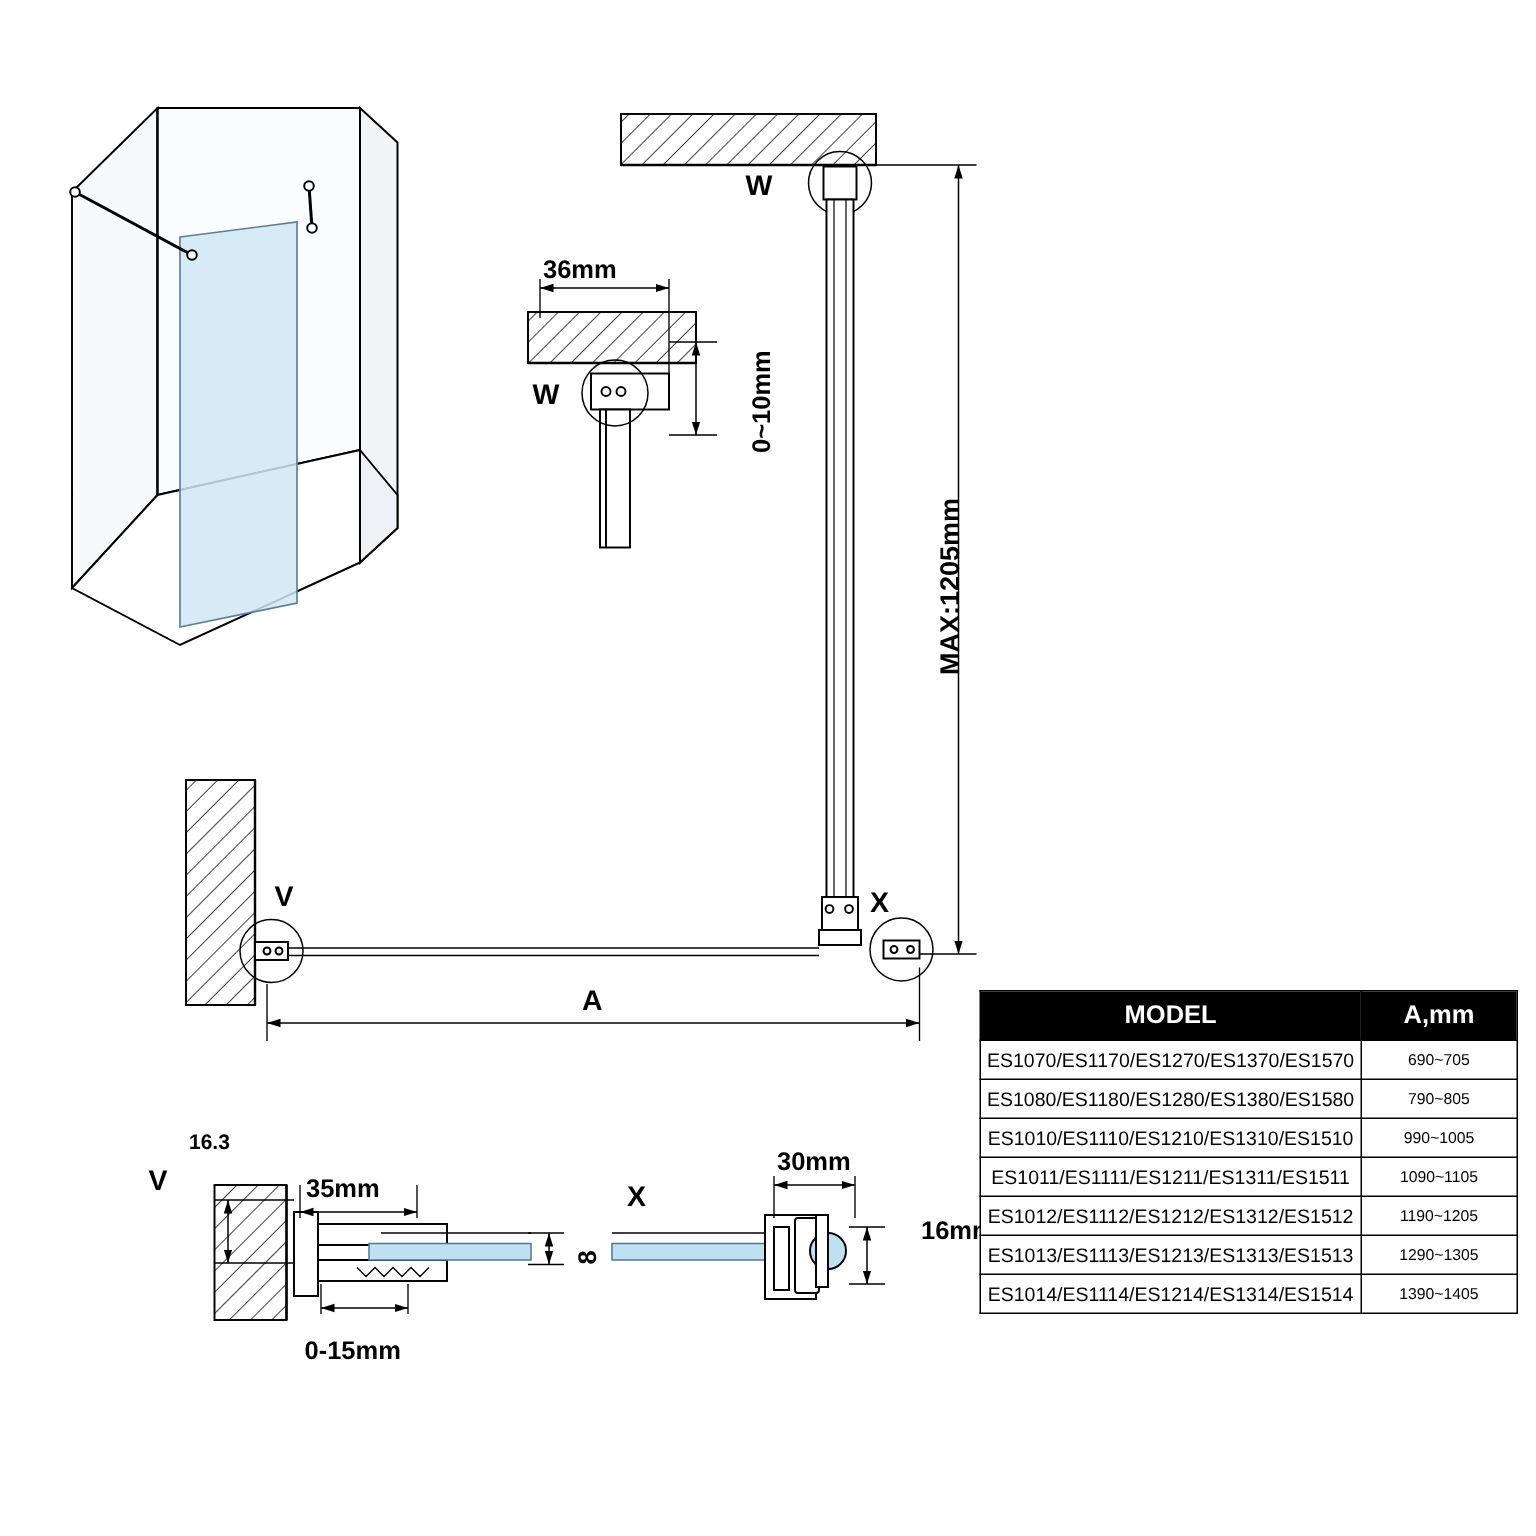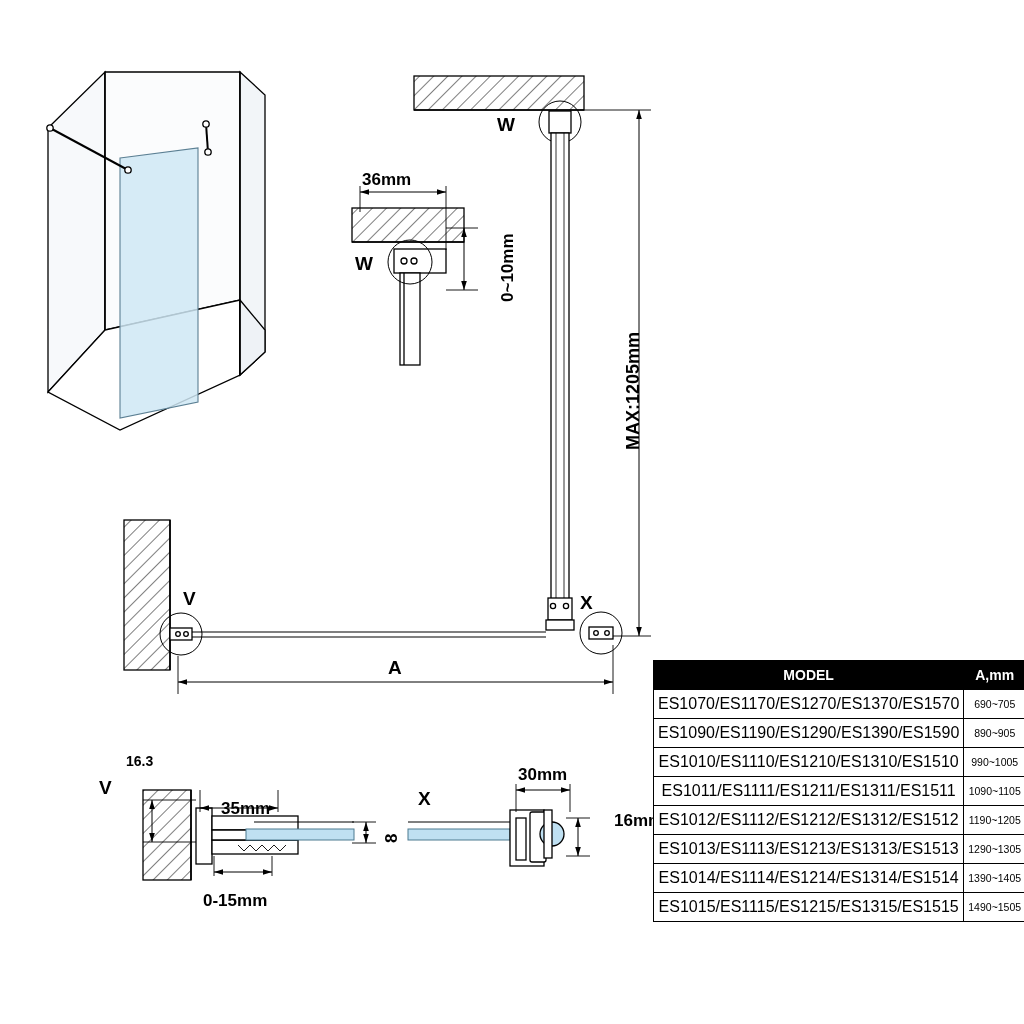--- a/index.html
+++ b/index.html
@@ -3,23 +3,23 @@
 <meta charset="utf-8">
 <style>
   html,body{margin:0;padding:0;background:#ffffff;}
   body{width:1024px;height:1024px;position:relative;font-family:"Liberation Sans",sans-serif;color:#000;overflow:hidden;}
   .canvas{position:absolute;inset:0;}
   svg.layer{position:absolute;left:0;top:0;width:1024px;height:1024px;}
   .lbl{position:absolute;font-weight:bold;white-space:nowrap;}
   .vert{transform-origin:left top;}
   
   .spec-table{position:absolute;left:653px;top:660px;border-collapse:collapse;font-size:10.5px;}
-  .spec-table th{background:#000;color:#fff;font-weight:bold;font-size:14px;padding:6px 4px;border:1px solid #000;text-align:center;}
+  .spec-table th{background:#000;color:#fff;font-weight:bold;font-size:17px;padding:6px 4px;border:1px solid #000;text-align:center;}
   .spec-table td{border:1px solid #000;padding:5px 4px;text-align:center;background:#fff;white-space:nowrap;}
-  .spec-table td.model{width:235px;font-size:16px;}
+  .spec-table td.model{width:235px;font-size:13px;}
   .spec-table td.dim{width:95px;font-size:10.5px;}
   .spec-table th.model{width:235px;}
   .spec-table th.dim{width:95px;text-align:center;}
 </style>
 </head>
 <body>
 
 <div class="canvas">
 
   <svg class="layer" viewBox="0 0 1024 1024">
@@ -192,43 +192,43 @@
   <div class="lbl" style="left:362px;top:170px;font-size:17px;text-align:center;">36mm</div>
   <div class="lbl vert" style="left:498px;top:302px;font-size:17px;transform:rotate(-90deg);">0~10mm</div>
   <div class="lbl vert" style="left:623px;top:450px;font-size:18px;transform:rotate(-90deg);">MAX:1205mm</div>
 
   <div class="lbl" style="left:183px;top:588px;font-size:19px;">V</div>
   <div class="lbl" style="left:580px;top:592px;font-size:19px;">X</div>
   <div class="lbl" style="left:388px;top:657px;font-size:19px;">A</div>
 
   <div class="lbl" style="left:99px;top:777px;font-size:19px;">V</div>
   <div class="lbl" style="left:126px;top:753px;font-size:14px;">16.3</div>
-  <div class="lbl" style="left:221px;top:783px;font-size:17px;margin-top:16px;">35mm</div>
+  <div class="lbl" style="left:204px;top:783px;font-size:17px;">35mm</div>
   <div class="lbl vert" style="left:382px;top:843px;font-size:17px;transform:rotate(-90deg);">8</div>
   <div class="lbl" style="left:203px;top:877px;font-size:17px;margin-top:14px;">0-15mm</div>
 
   <div class="lbl" style="left:418px;top:788px;font-size:19px;">X</div>
   <div class="lbl" style="left:518px;top:765px;font-size:17px;">30mm</div>
   <div class="lbl" style="left:592px;top:811px;font-size:17px;margin-left:22px;">16mm</div>
 
   <table class="spec-table">
     <thead>
       <tr>
         <th class="model">MODEL</th>
         <th class="dim">A,mm</th>
       </tr>
     </thead>
     <tbody>
       <tr>
         <td class="model">ES1070/ES1170/ES1270/ES1370/ES1570</td>
         <td class="dim">690~705</td>
       </tr>
       <tr>
-        <td class="model">ES1090/ES1190/ES1290/ES1390/ES1590</td>
-        <td class="dim">890~905</td>
+        <td class="model">ES1080/ES1180/ES1280/ES1380/ES1580</td>
+        <td class="dim">790~805</td>
       </tr>
       <tr>
         <td class="model">ES1010/ES1110/ES1210/ES1310/ES1510</td>
         <td class="dim">990~1005</td>
       </tr>
       <tr>
         <td class="model">ES1011/ES1111/ES1211/ES1311/ES1511</td>
         <td class="dim">1090~1105</td>
       </tr>
       <tr>
@@ -236,20 +236,16 @@
         <td class="dim">1190~1205</td>
       </tr>
       <tr>
         <td class="model">ES1013/ES1113/ES1213/ES1313/ES1513</td>
         <td class="dim">1290~1305</td>
       </tr>
       <tr>
         <td class="model">ES1014/ES1114/ES1214/ES1314/ES1514</td>
         <td class="dim">1390~1405</td>
       </tr>
-      <tr>
-        <td class="model">ES1015/ES1115/ES1215/ES1315/ES1515</td>
-        <td class="dim">1490~1505</td>
-      </tr>
     </tbody>
   </table>
 
 </div>
 
 </body></html>

